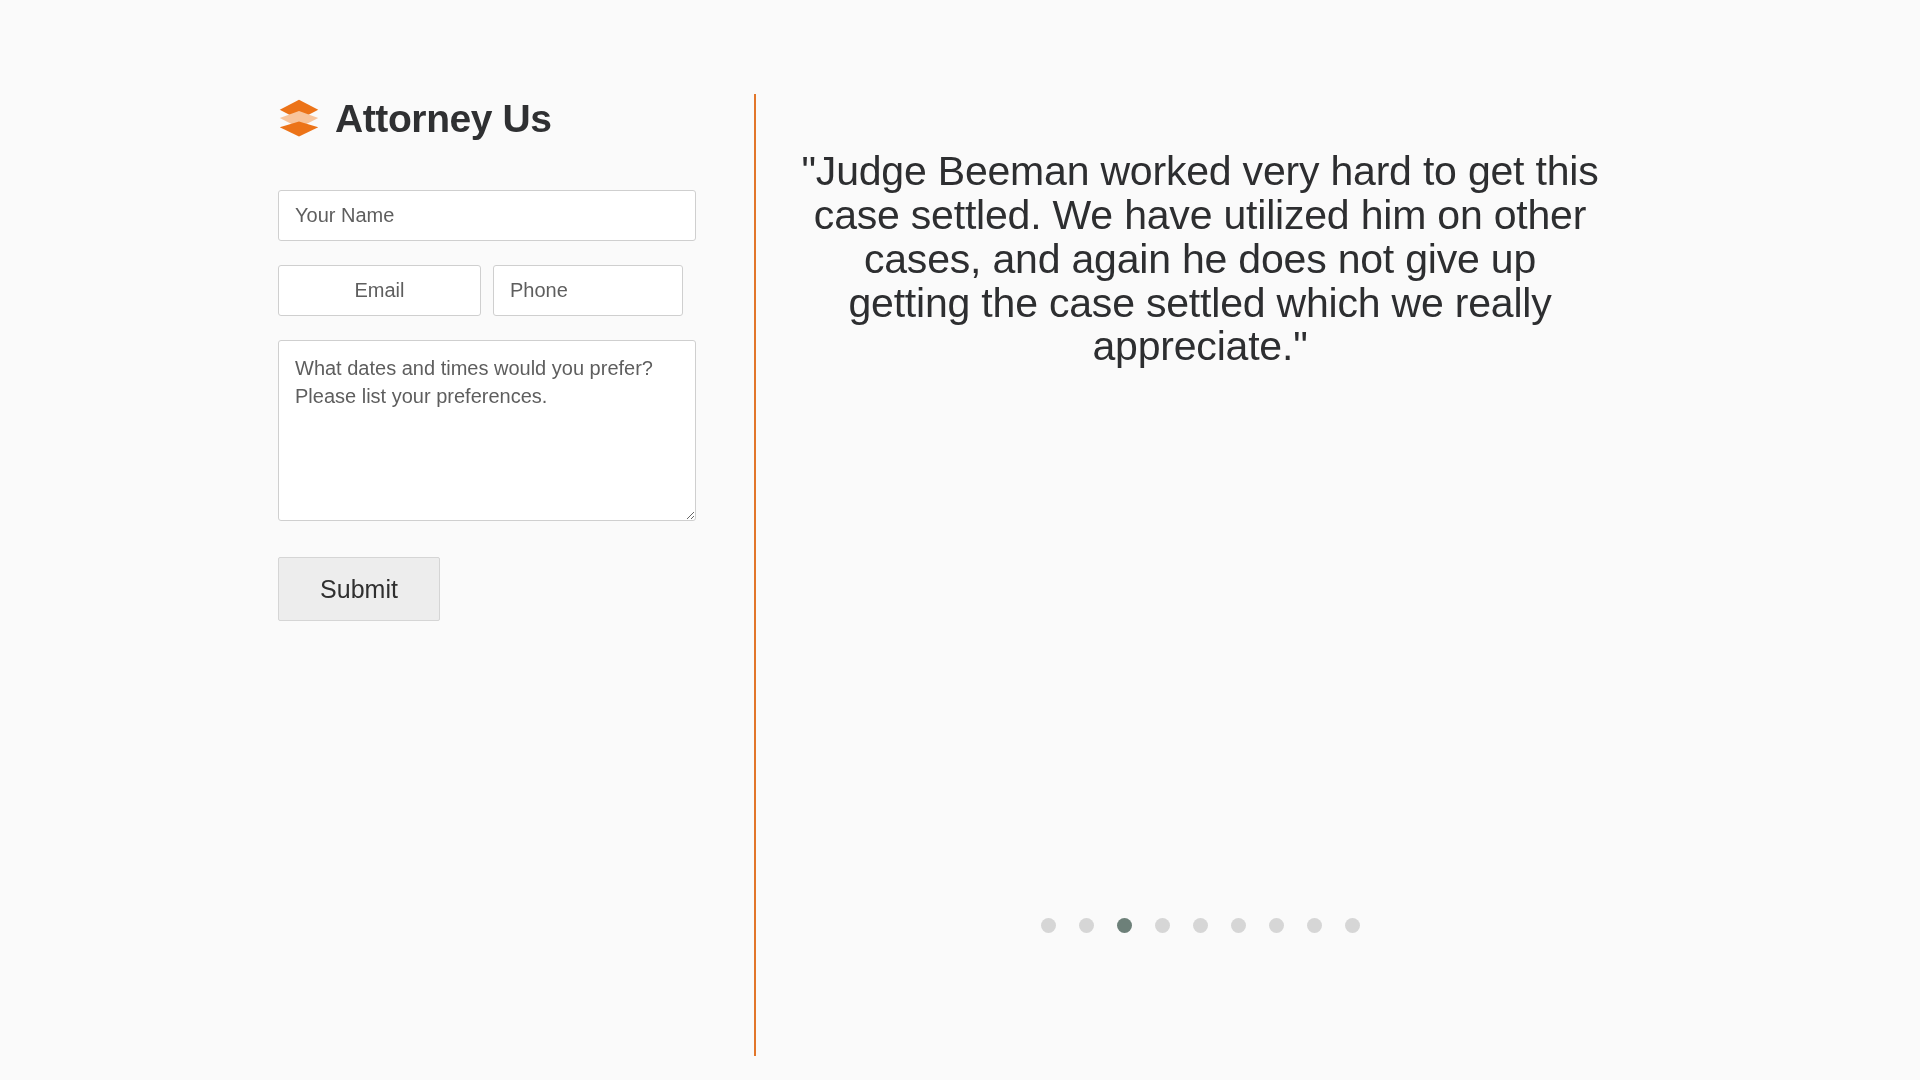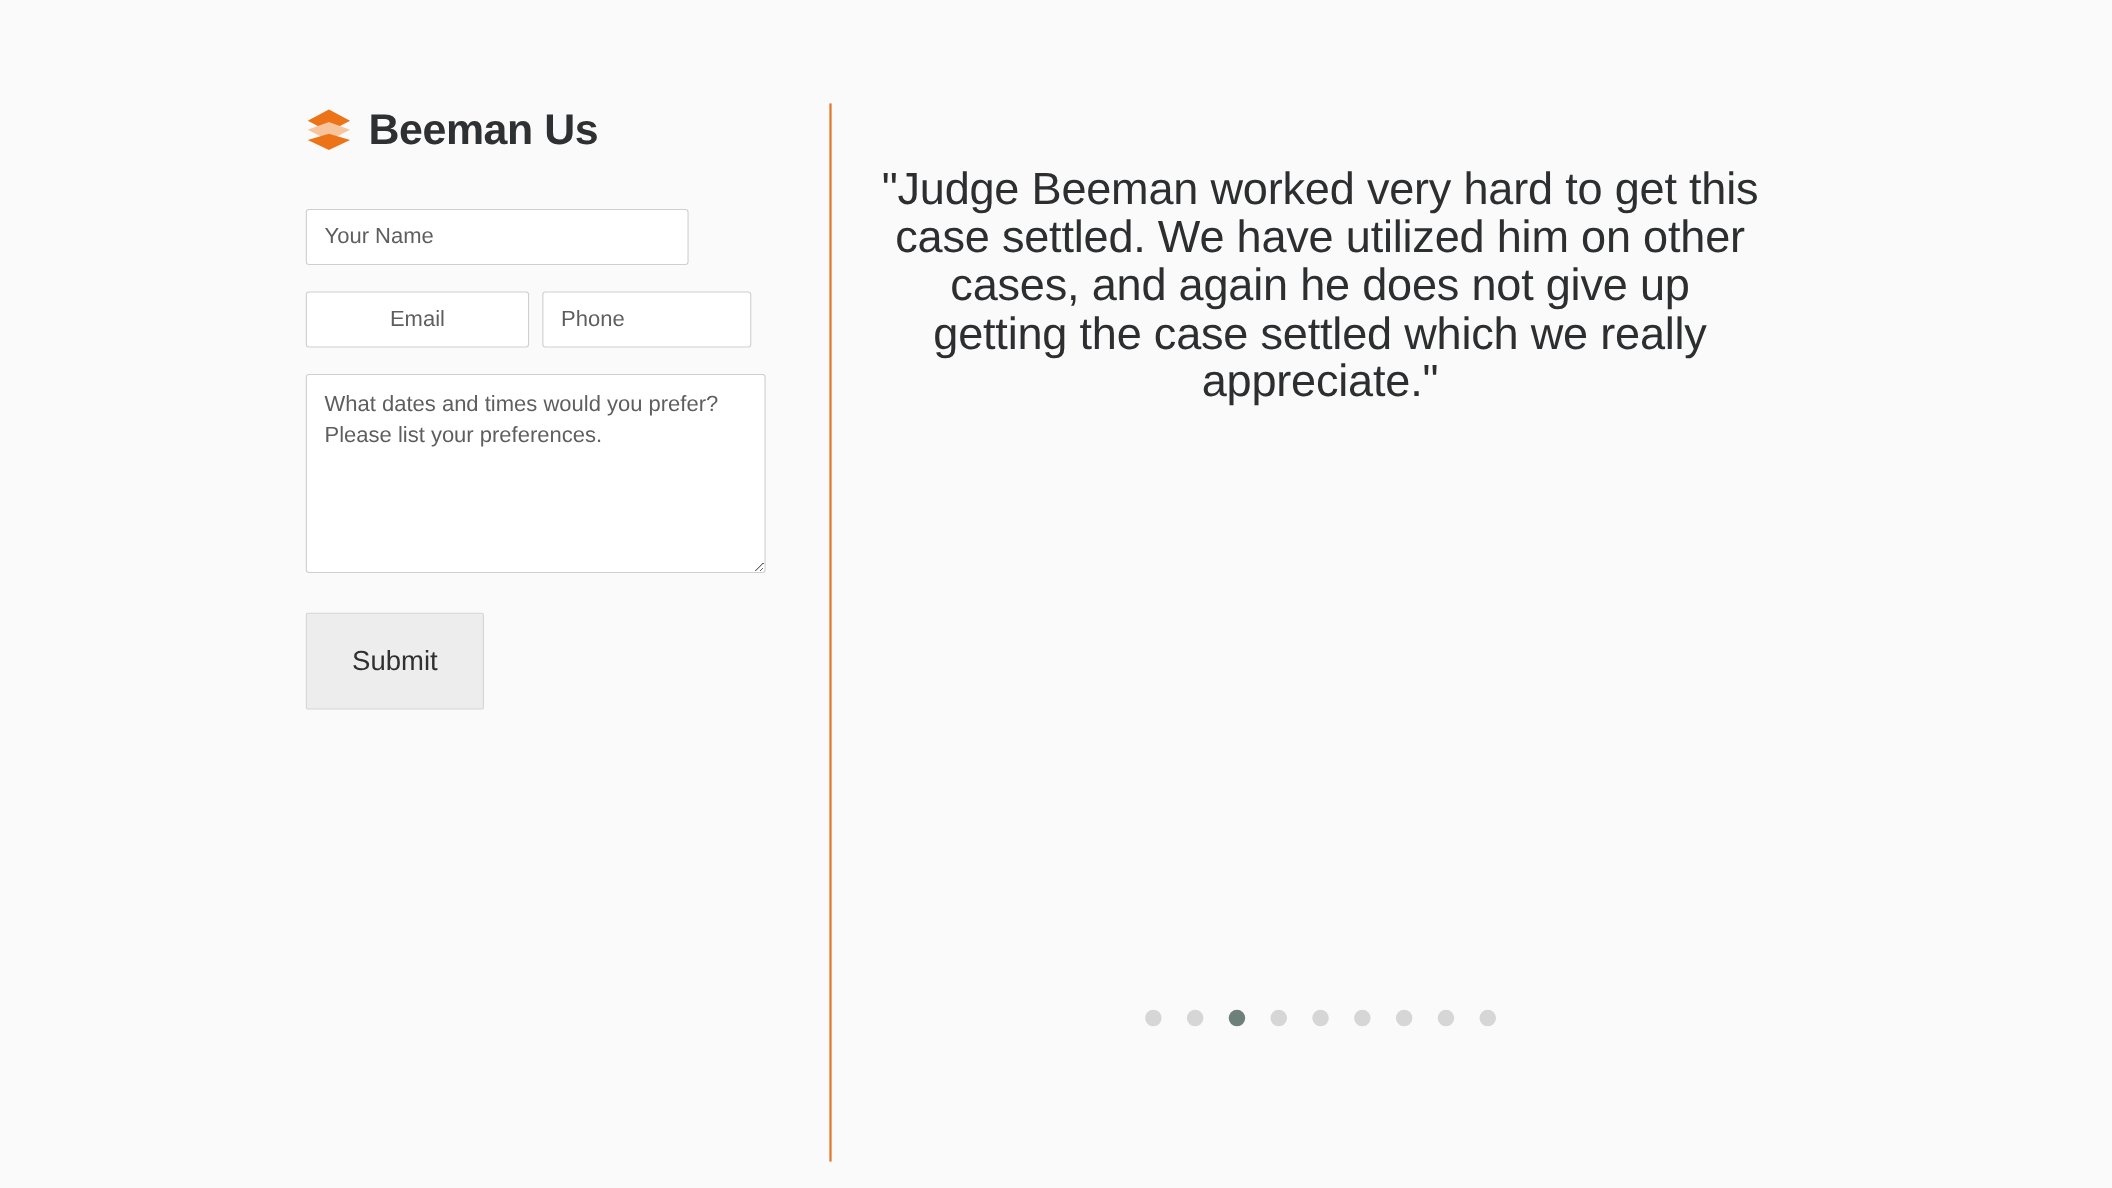--- a/index.html
+++ b/index.html
@@ -64,21 +64,21 @@
     border: 1px solid #cfcfcf;
     border-radius: 3px;
     background: #ffffff;
     font-family: "Liberation Sans", sans-serif;
     font-size: 20px;
     color: #4b4b4b;
     outline: none;
   }
   .text-input::placeholder { color: #5e5e5e; opacity: 1; }
 
-  .input-full  { width: 348px; }
+  .input-full  { width: 418px; }
   .input-half-a { width: 203px; text-align: center; }
   .input-half-b { width: 190px; }
 
   .text-area {
     display: block;
     width: 418px;
     height: 181px;
     padding: 14px 16px;
     border: 1px solid #cfcfcf;
     border-radius: 3px;
@@ -88,21 +88,21 @@
     line-height: 1.38;
     color: #4b4b4b;
     resize: vertical;
     outline: none;
     margin-bottom: 36px;
   }
   .text-area::placeholder { color: #5e5e5e; opacity: 1; }
 
   .submit-button {
     width: 162px;
-    height: 88px;
+    height: 64px;
     border: 1px solid #d5d5d5;
     border-radius: 2px;
     background: #ededed;
     font-family: "Liberation Sans", sans-serif;
     font-size: 25px;
     color: #303030;
     cursor: pointer;
   }
 
   
@@ -169,21 +169,21 @@
 <div class="page">
 
   <div class="form-pane">
 
     <div class="brand-row">
       <svg class="layers-icon" viewBox="0 0 48 48" aria-hidden="true">
         <polygon points="24,3 46,14.5 24,26 2,14.5" fill="#ec7318"></polygon>
         <polygon points="24,16 46,24 24,35 2,24" fill="#f8c49b"></polygon>
         <polygon points="24,28 46,34.5 24,45 2,34.5" fill="#ec7318"></polygon>
       </svg>
-      <div class="brand-title">Beeman Us</div>
+      <div class="brand-title">Attorney Us</div>
     </div>
 
     <div class="field-row">
       <input class="text-input input-full" type="text" placeholder="Your Name" style="">
     </div>
 
     <div class="field-row">
       <input class="text-input input-half-a" type="text" placeholder="Email" style="">
       <input class="text-input input-half-b" type="text" placeholder="Phone" style="">
     </div>

